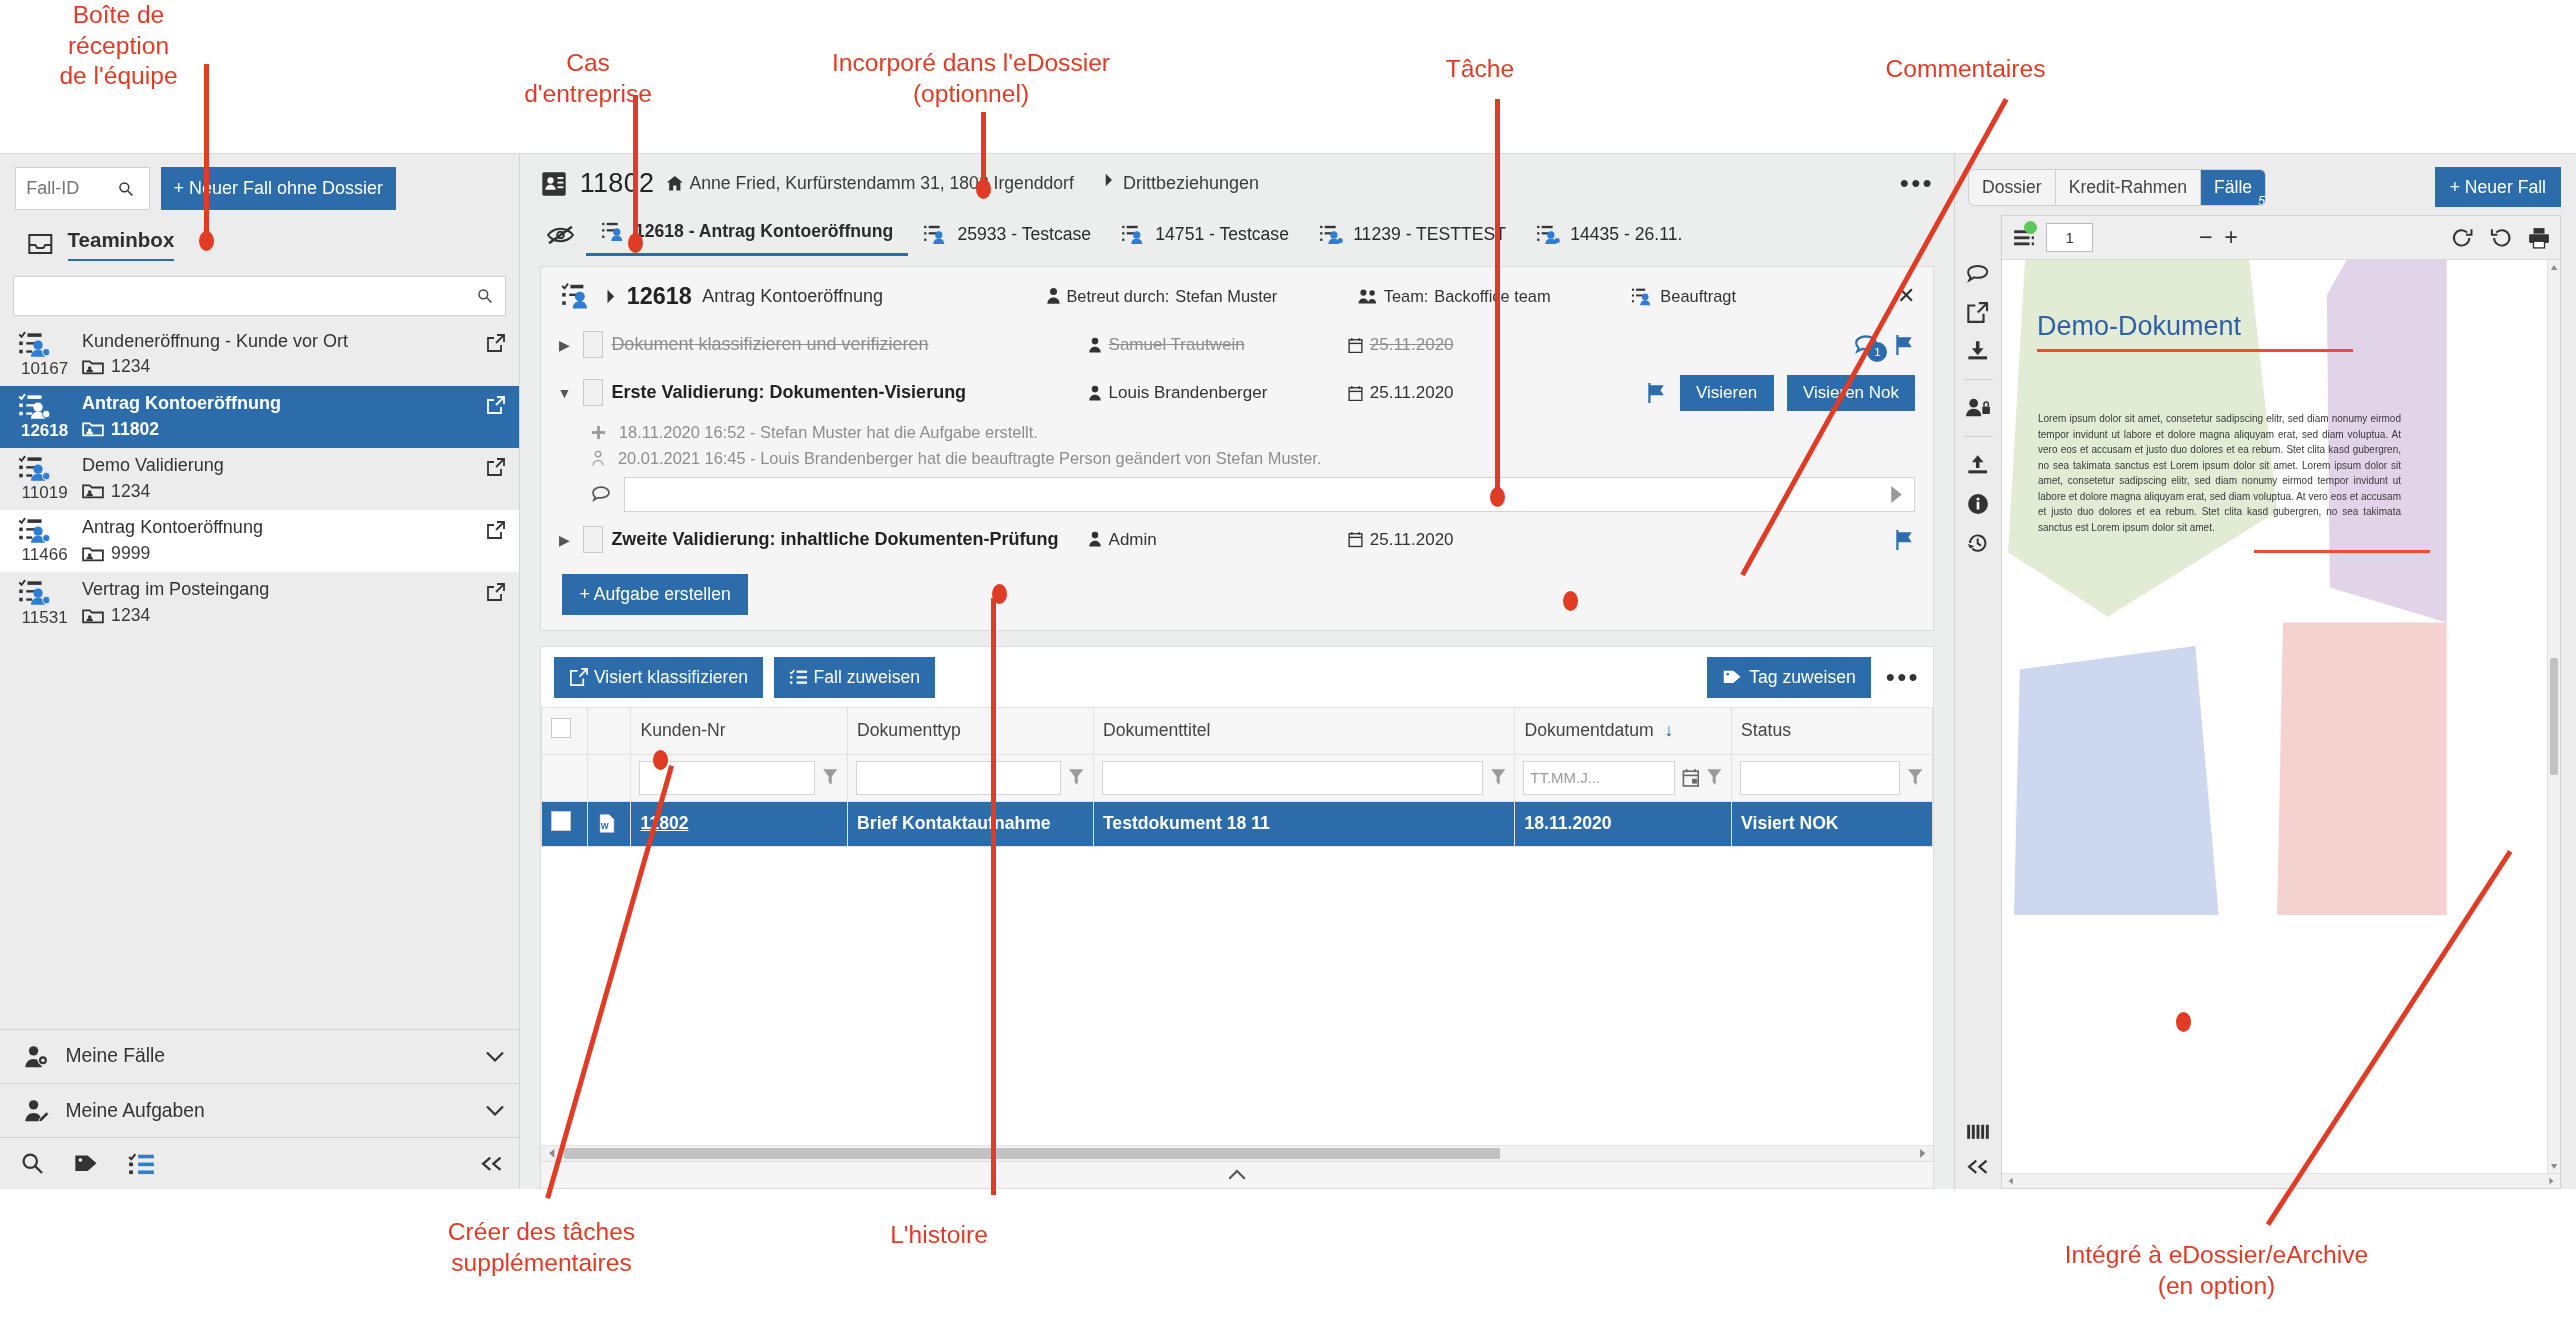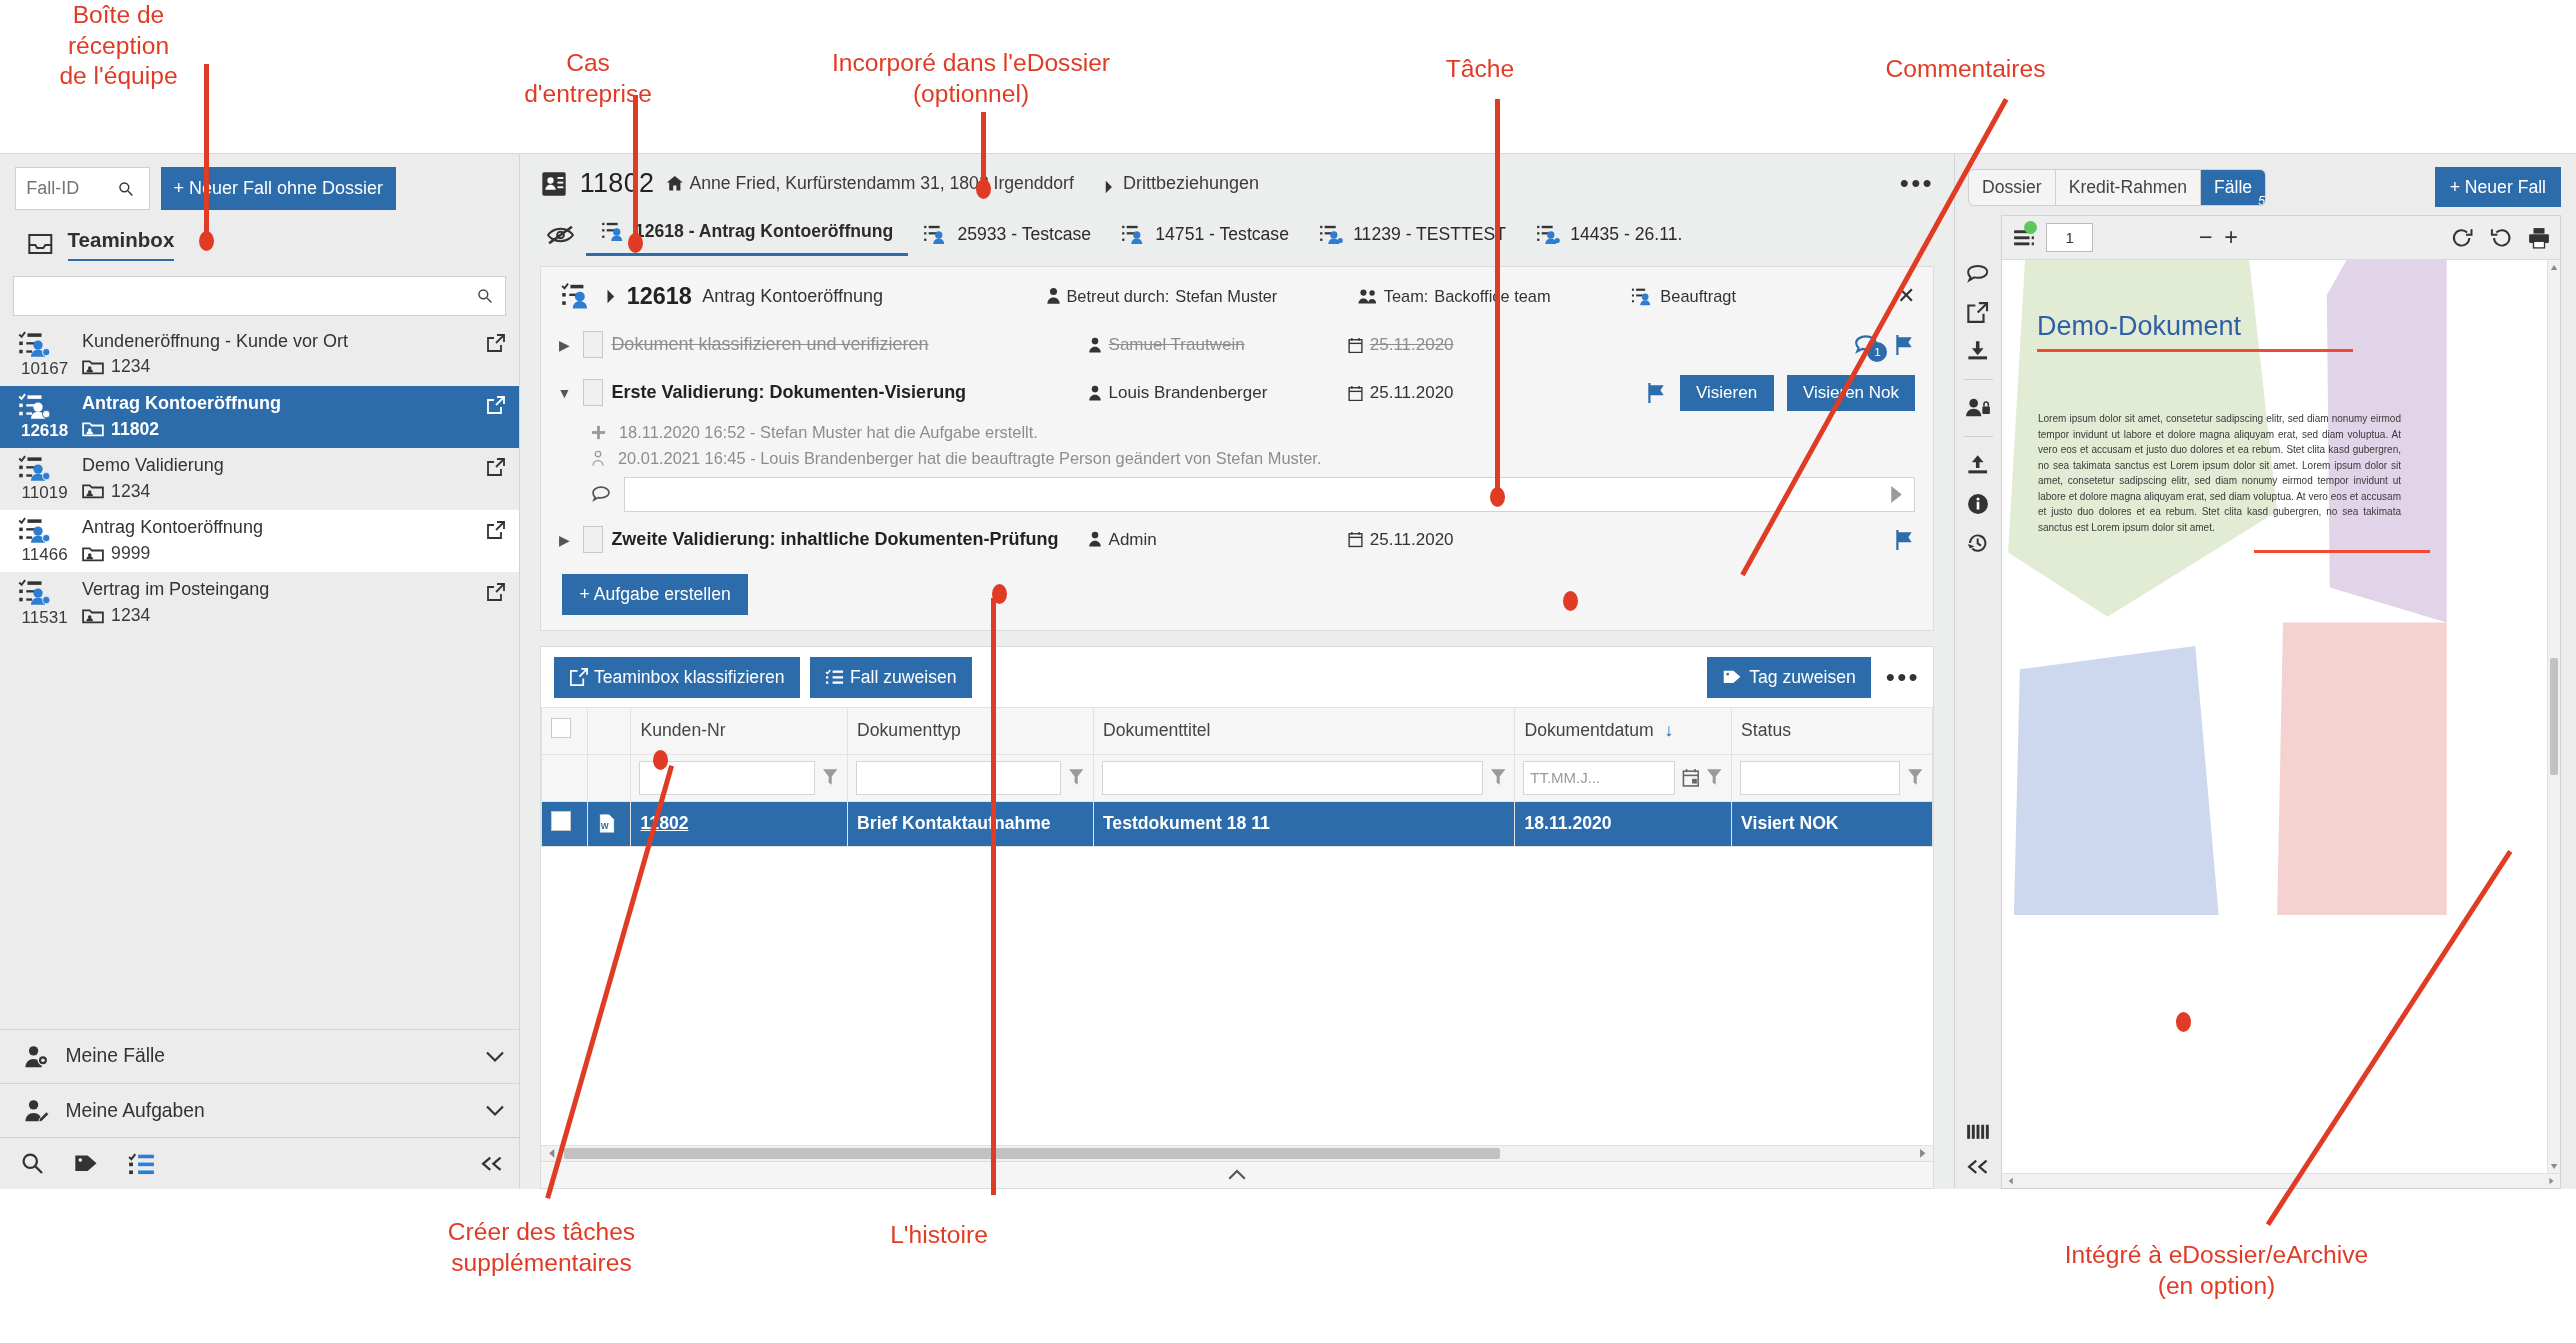--- a/index.html
+++ b/index.html
@@ -100,21 +100,21 @@
     display:flex; align-items:center; gap: 28px; padding: 13px 14px 13px 20px;
     border-top:0.6px solid #cfcfcf;
   }
 
   
   .center { flex:1; display:flex; flex-direction:column; min-width:0; background:#eceded; }
   .center-head { padding: 14px 20px 0 20px; }
   .case-head-row { display:flex; align-items:center; gap: 11.7px; }
   .case-head-num { font-size: 27px; color:#222; letter-spacing:0.3px; }
   .case-head-addr { font-size: 17.6px; color:#3b3b3b; display:flex; align-items:center; gap:5.9px; }
-  .case-head-rel { font-size: 18px; color:#3b3b3b; display:flex; align-items:flex-end; gap:8.2px; margin-left: 17.6px; }
+  .case-head-rel { font-size: 18px; color:#3b3b3b; display:flex; align-items:flex-start; gap:8.2px; margin-left: 17.6px; }
   .dots { letter-spacing: 2.3px; font-size: 26px; color:#333; line-height:0.5; cursor:pointer; }
 
   .tabbar { display:flex; align-items:flex-end; gap: 0; margin-top: 16.4px; padding-left: 2.3px; }
   .tab {
     display:flex; align-items:center; gap: 8.2px; padding: 5.9px 15px 10.5px 15px;
     font-size: 17.6px; color:#2b2b2b; cursor:pointer; white-space:nowrap;
   }
   .tab.active { border-bottom: 3.5px solid #2d6cab; font-weight:600; }
   .tab-eye { padding: 5.9px 11.7px 10.5px 4.7px; }
 
@@ -856,21 +856,21 @@
       <div class="doc-panel">
         <div class="doc-toolbar">
           <button class="btn-blue btn-tool">
             <span>
               <svg width="19" height="19" viewBox="0 0 20 20" fill="none" stroke="#fff" stroke-width="1.8">
                 <path d="M15 11v7H2V3h7"></path>
                   <path d="M11 9l8-8 0 0"></path>
                   <path d="M13 1h6v6"></path>
               </svg>
             </span>
-            <span>Teaminbox klassifizieren</span>
+            <span>Visiert klassifizieren</span>
           </button>
           <button class="btn-blue btn-tool">
             <span>
               <svg width="19" height="16.4" viewBox="0 0 20 17">
                 <path d="M1 3l1.6 1.6L5.6 1" stroke="#fff" stroke-width="1.5" fill="none"></path>
                 <rect x="8" y="1.5" width="11" height="2.4" fill="#fff"></rect>
                 <rect x="1" y="7.5" width="2.5" height="2.4" fill="#fff"></rect>
                   <rect x="8" y="7.5" width="11" height="2.4" fill="#fff"></rect>
                 <rect x="1" y="13" width="2.5" height="2.4" fill="#fff"></rect>
                   <rect x="8" y="13" width="11" height="2.4" fill="#fff"></rect>

